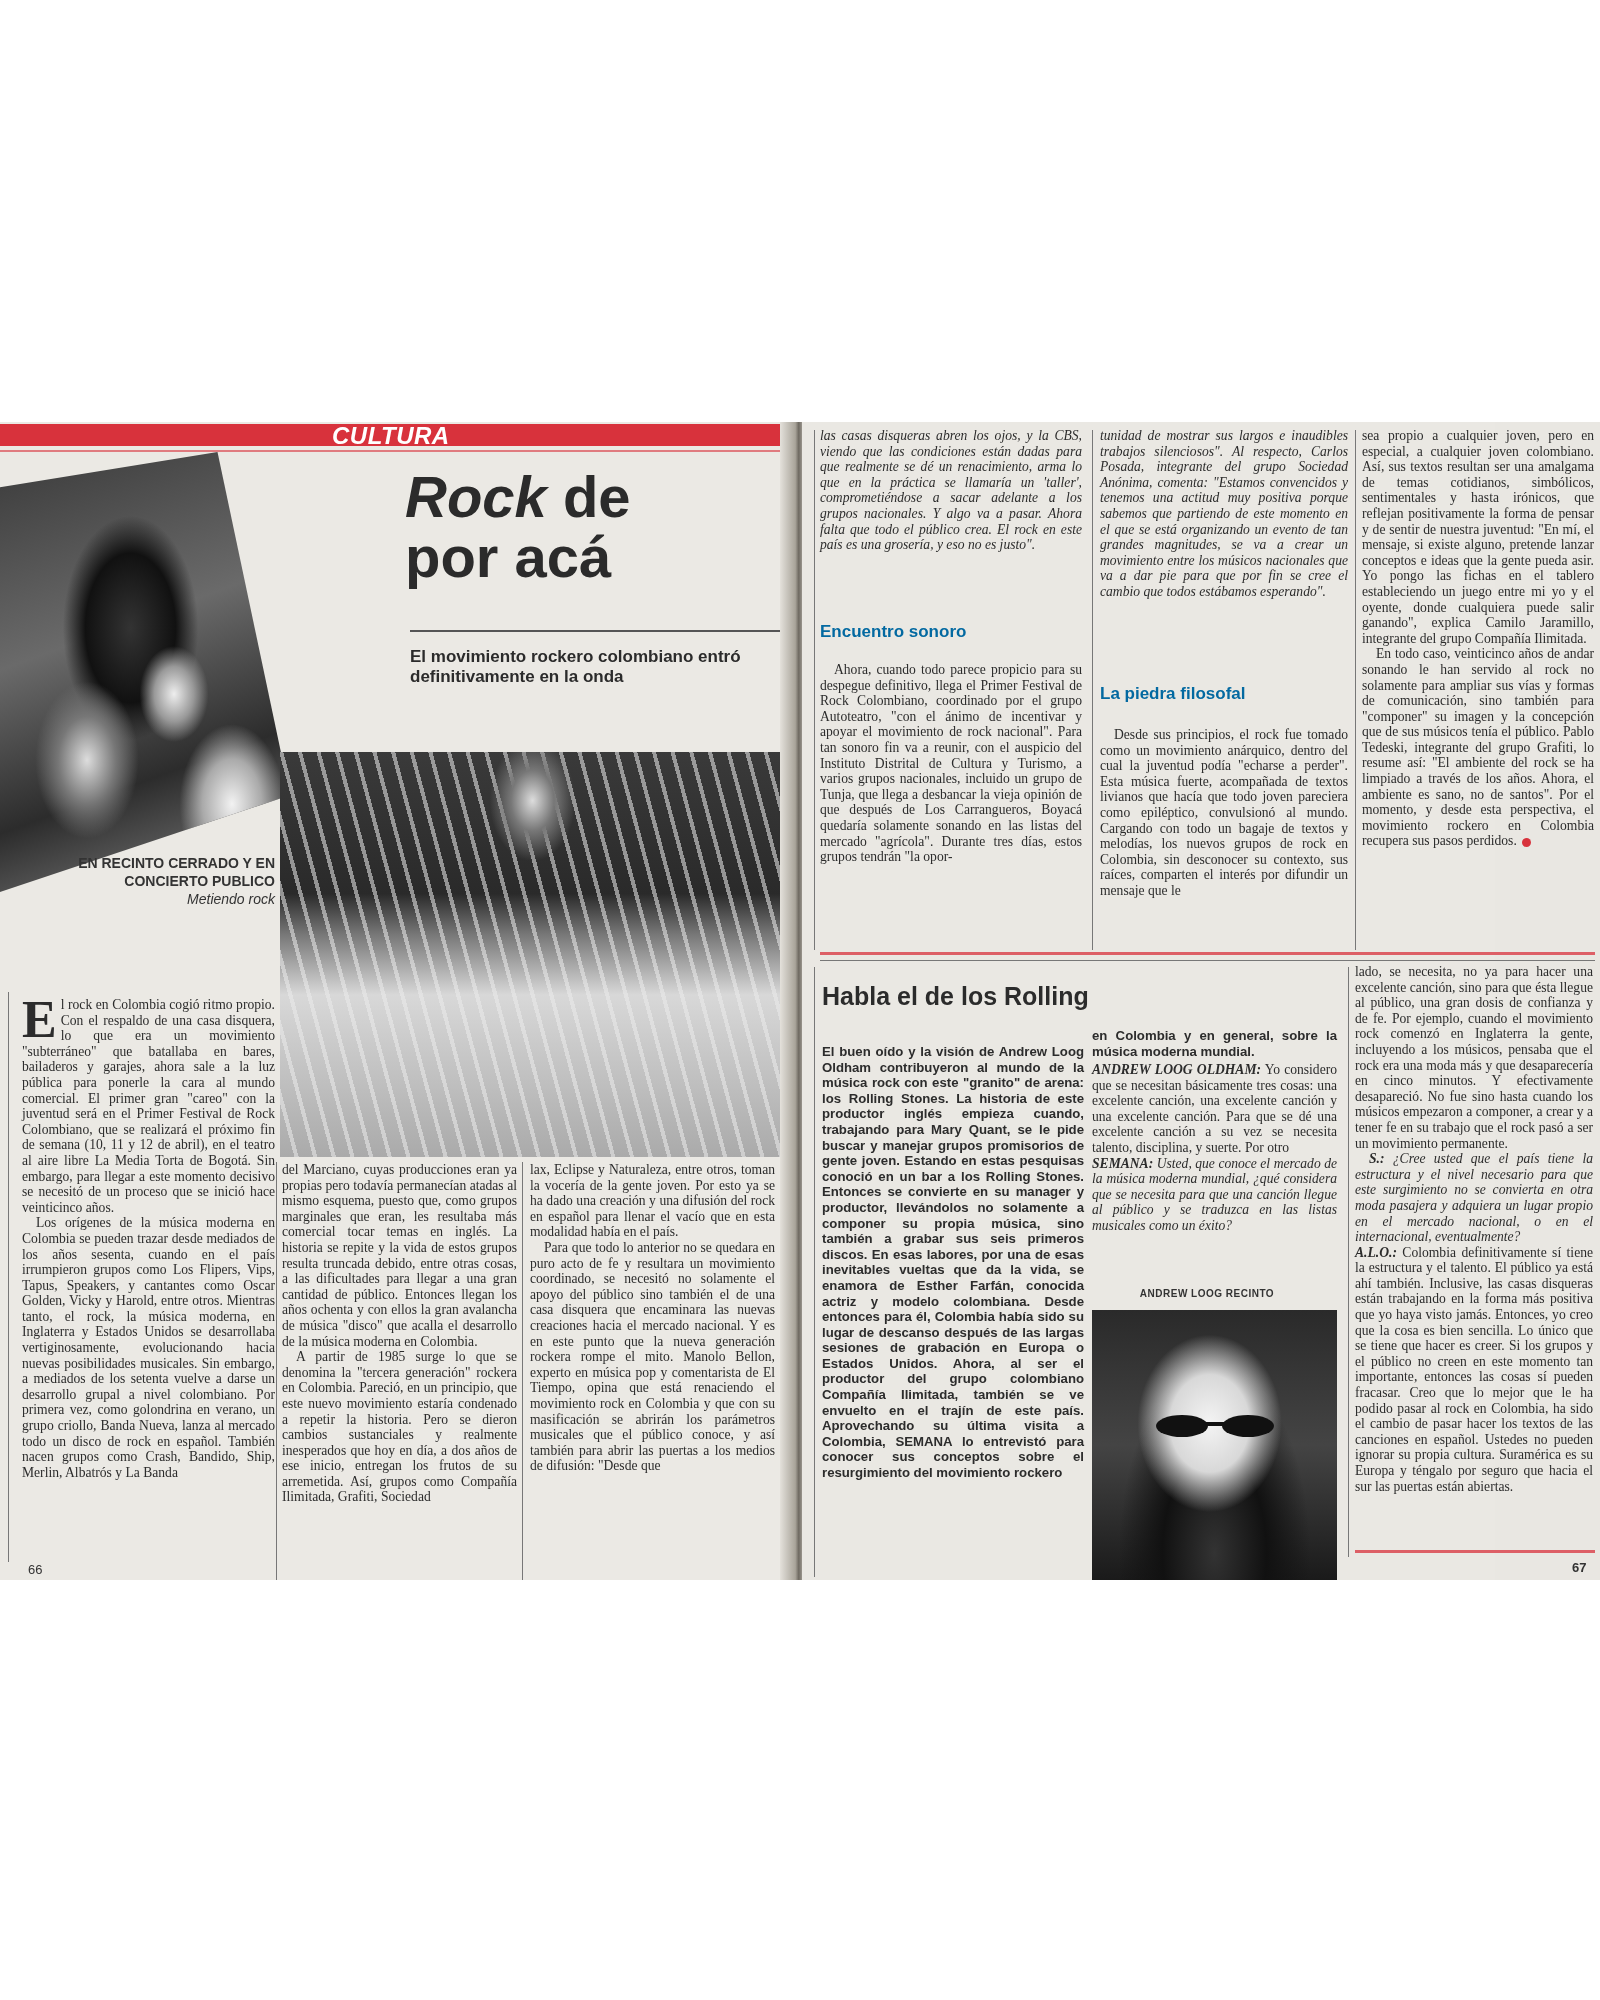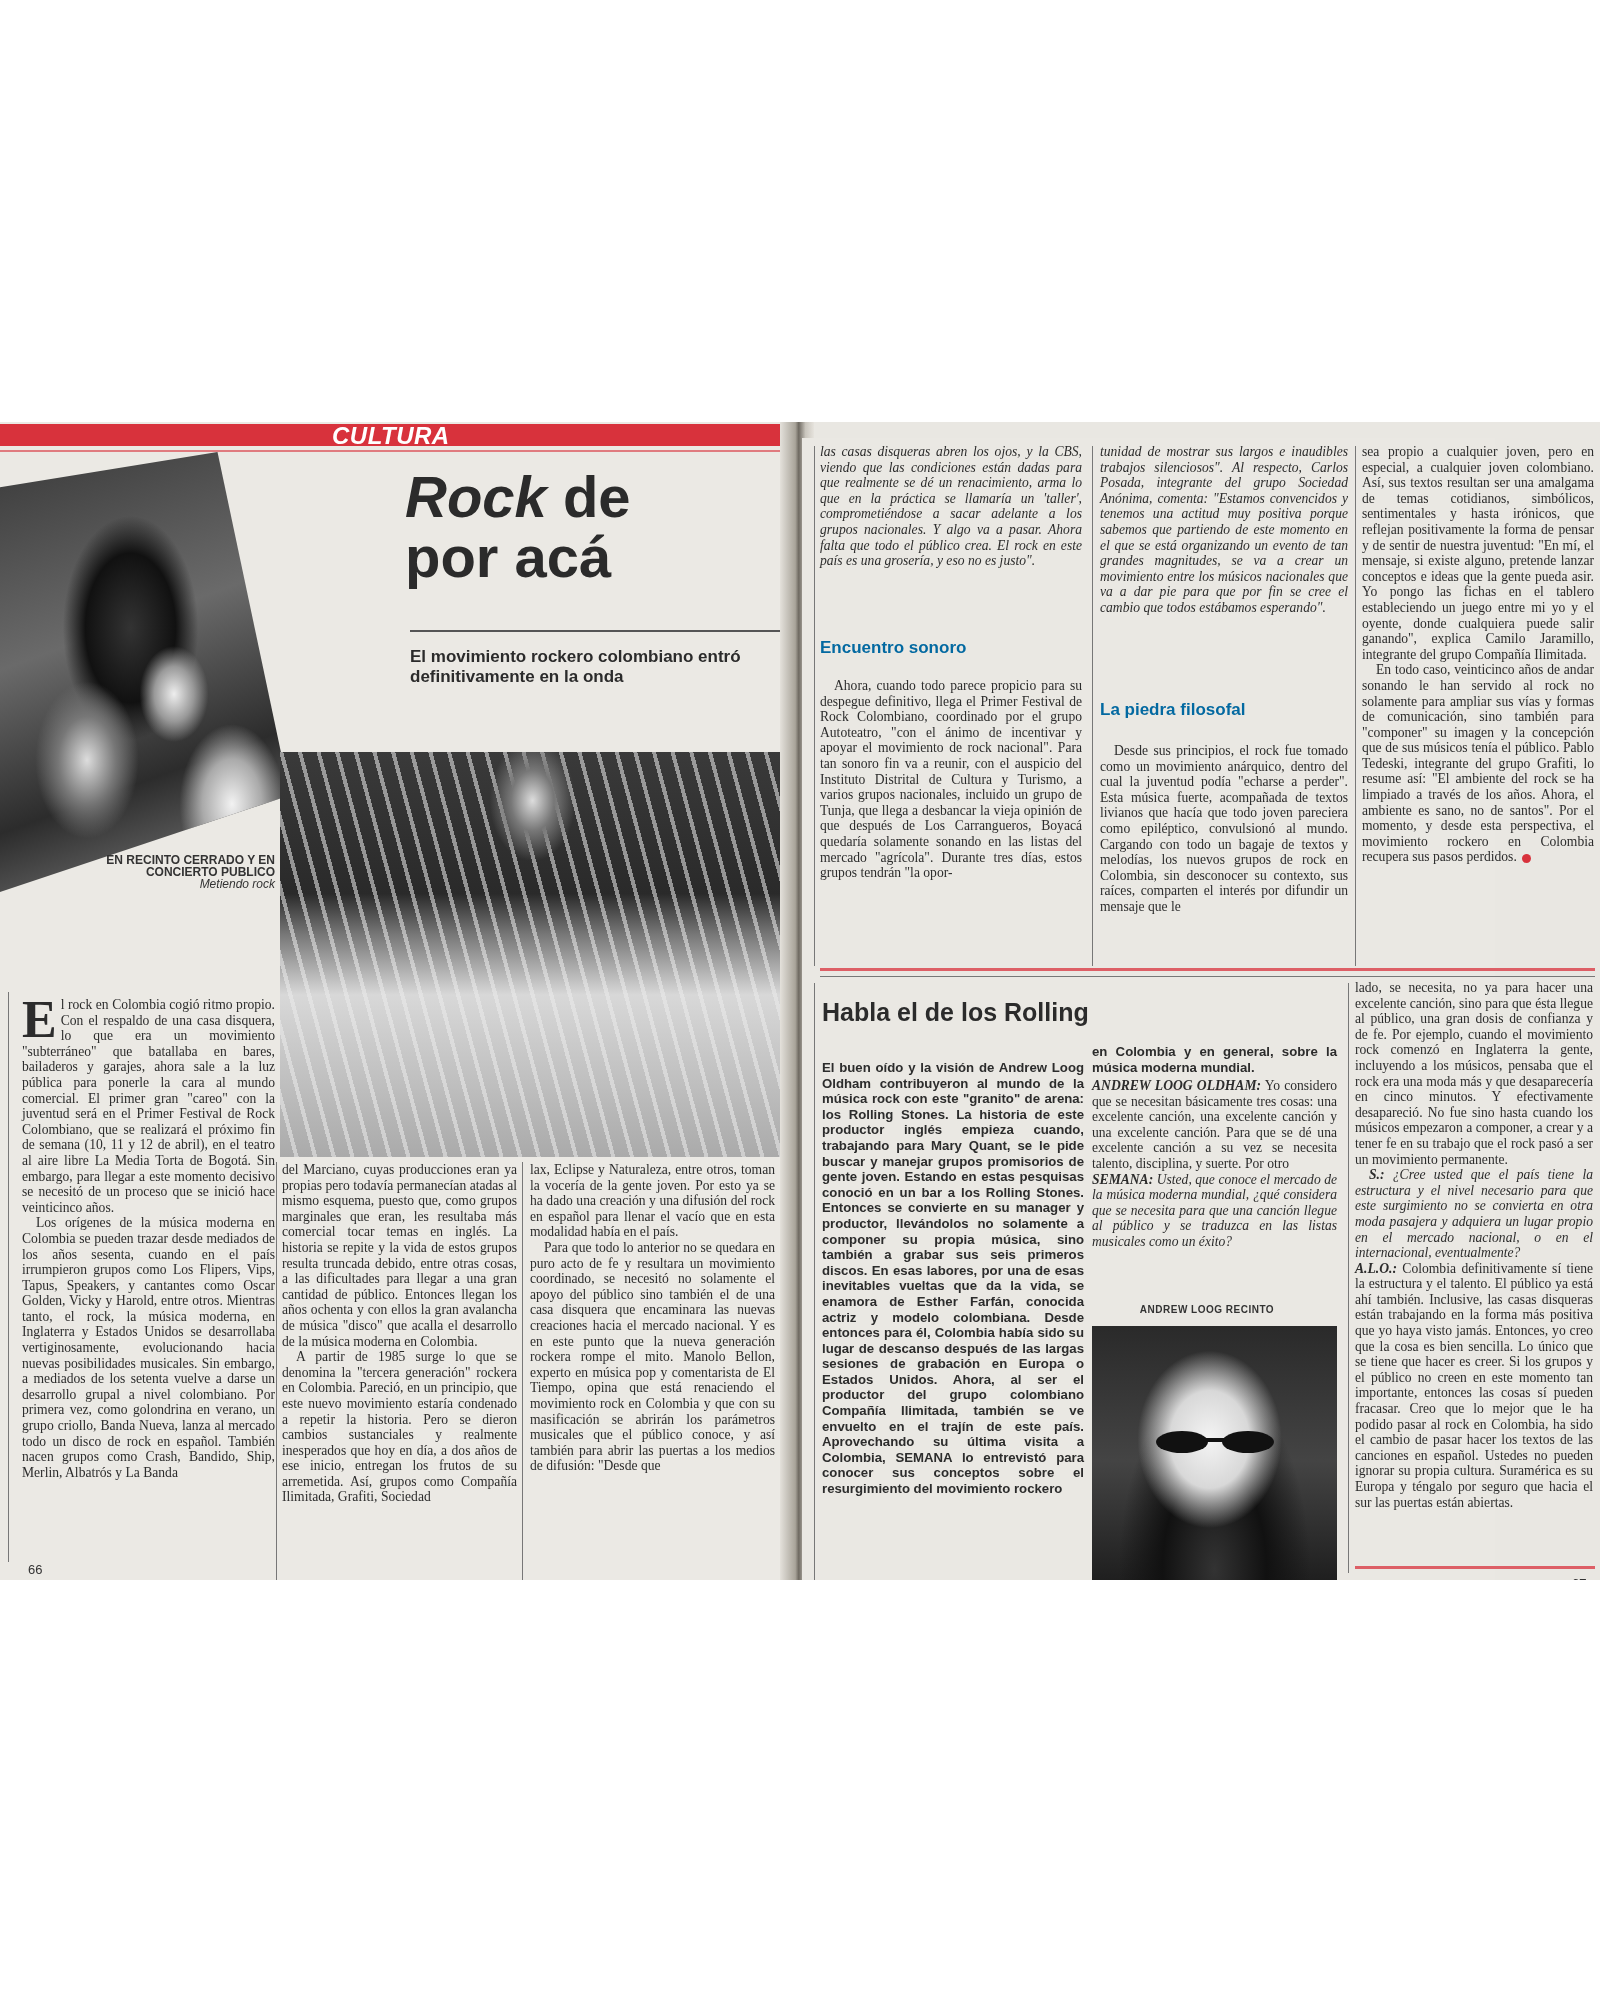--- a/index.html
+++ b/index.html
@@ -1,38 +1,38 @@
 <!DOCTYPE html>
 <html><head>
 <meta charset="utf-8">
 <style>
   html,body{margin:0;padding:0;}
   body{width:1600px;height:2000px;background:#ffffff;position:relative;overflow:hidden;font-family:"Liberation Serif",serif;color:#2a2a2a;}
   .spread{position:absolute;left:0;top:422px;width:1600px;height:1158px;background:#e9e7e2;overflow:hidden;}
   .page-left{position:absolute;left:0;top:0;width:795px;height:1158px;background:#ebe9e4;}
-  .page-right{position:absolute;left:802px;top:0;width:693px;height:1158px;background:#eae8e3;margin-top:16px;}
+  .page-right{position:absolute;left:802px;top:0;width:693px;height:1158px;background:#eae8e3;}
   .gutter{position:absolute;left:780px;top:0;width:34px;height:1158px;background:linear-gradient(90deg,#e4e1db 0%,#a9a49a 45%,#6e6961 55%,#c9c5bd 75%,#e6e3dd 100%);}
   .red-band{position:absolute;left:0;top:2px;width:790px;height:22px;background:#d8323c;}
   .red-band-line{position:absolute;left:0;top:28px;width:790px;height:2px;background:#d8323c;opacity:.6;}
   .cultura{position:absolute;left:332px;top:0px;font-family:"Liberation Sans",sans-serif;font-weight:bold;font-style:italic;font-size:24px;color:#fff;letter-spacing:.5px;}
   .photo1-shape{position:absolute;left:0;top:30px;width:290px;height:440px;clip-path:polygon(0 8%,75% 0,100% 78%,0 100%);background:
      radial-gradient(ellipse at 60% 55%,#eee 0,#999 8%,transparent 14%),
      radial-gradient(ellipse at 30% 70%,#ddd 0,#777 10%,transparent 18%),
      radial-gradient(ellipse at 80% 80%,#f2f2f2 0,#aaa 9%,transparent 16%),
      radial-gradient(ellipse at 45% 40%,#333 0,#111 20%,transparent 30%),
      linear-gradient(160deg,#3a3a3a 0%,#6a6a6a 40%,#2c2c2c 70%,#8a8a8a 100%);}
   .headline{position:absolute;left:405px;top:45px;font-family:"Liberation Sans",sans-serif;font-weight:bold;font-size:58px;line-height:60px;color:#2b2b2b;}
   .headline .it{font-style:italic;}
   .rule{position:absolute;left:410px;top:208px;width:375px;height:2px;background:#555;}
   .deck{position:absolute;left:410px;top:225px;width:380px;font-family:"Liberation Sans",sans-serif;font-weight:bold;font-size:17px;line-height:20px;color:#2b2b2b;}
   .photo2{position:absolute;left:280px;top:330px;width:505px;height:405px;background:
      radial-gradient(ellipse at 50% 12%,#ddd 0,#777 6%,transparent 12%),
      repeating-linear-gradient(75deg,transparent 0 14px,rgba(235,235,235,.55) 14px 18px),
      linear-gradient(180deg,#3a3a3a 0%,#2a2a2a 35%,#777 45%,#d8d8d8 60%,#aaa 100%);}
-  .caption{position:absolute;left:60px;top:432px;width:215px;text-align:right;font-family:"Liberation Sans",sans-serif;font-size:12px;line-height:12px;color:#333;}
+  .caption{position:absolute;left:60px;top:432px;width:215px;text-align:right;font-family:"Liberation Sans",sans-serif;font-size:14px;line-height:18px;color:#333;}
   .caption .cap-head{font-weight:bold;}
   .caption .cap-sub{font-style:italic;}
   .col{position:absolute;font-size:13.6px;line-height:15.6px;text-align:justify;color:#2c2c2c;hyphens:auto;}
   .col p{margin:0;text-indent:14px;}
   .col p.first{text-indent:0;}
   .dropcap{float:left;font-size:52px;line-height:42px;font-weight:bold;margin:2px 4px 0 0;}
   .vrule{position:absolute;width:1px;background:#777;}
   .pagenum{position:absolute;font-family:"Liberation Sans",sans-serif;font-size:13px;color:#333;}
   .ital{font-style:italic;}
   .sub-head{position:absolute;font-family:"Liberation Sans",sans-serif;font-weight:bold;font-size:17px;color:#0369a1;}

